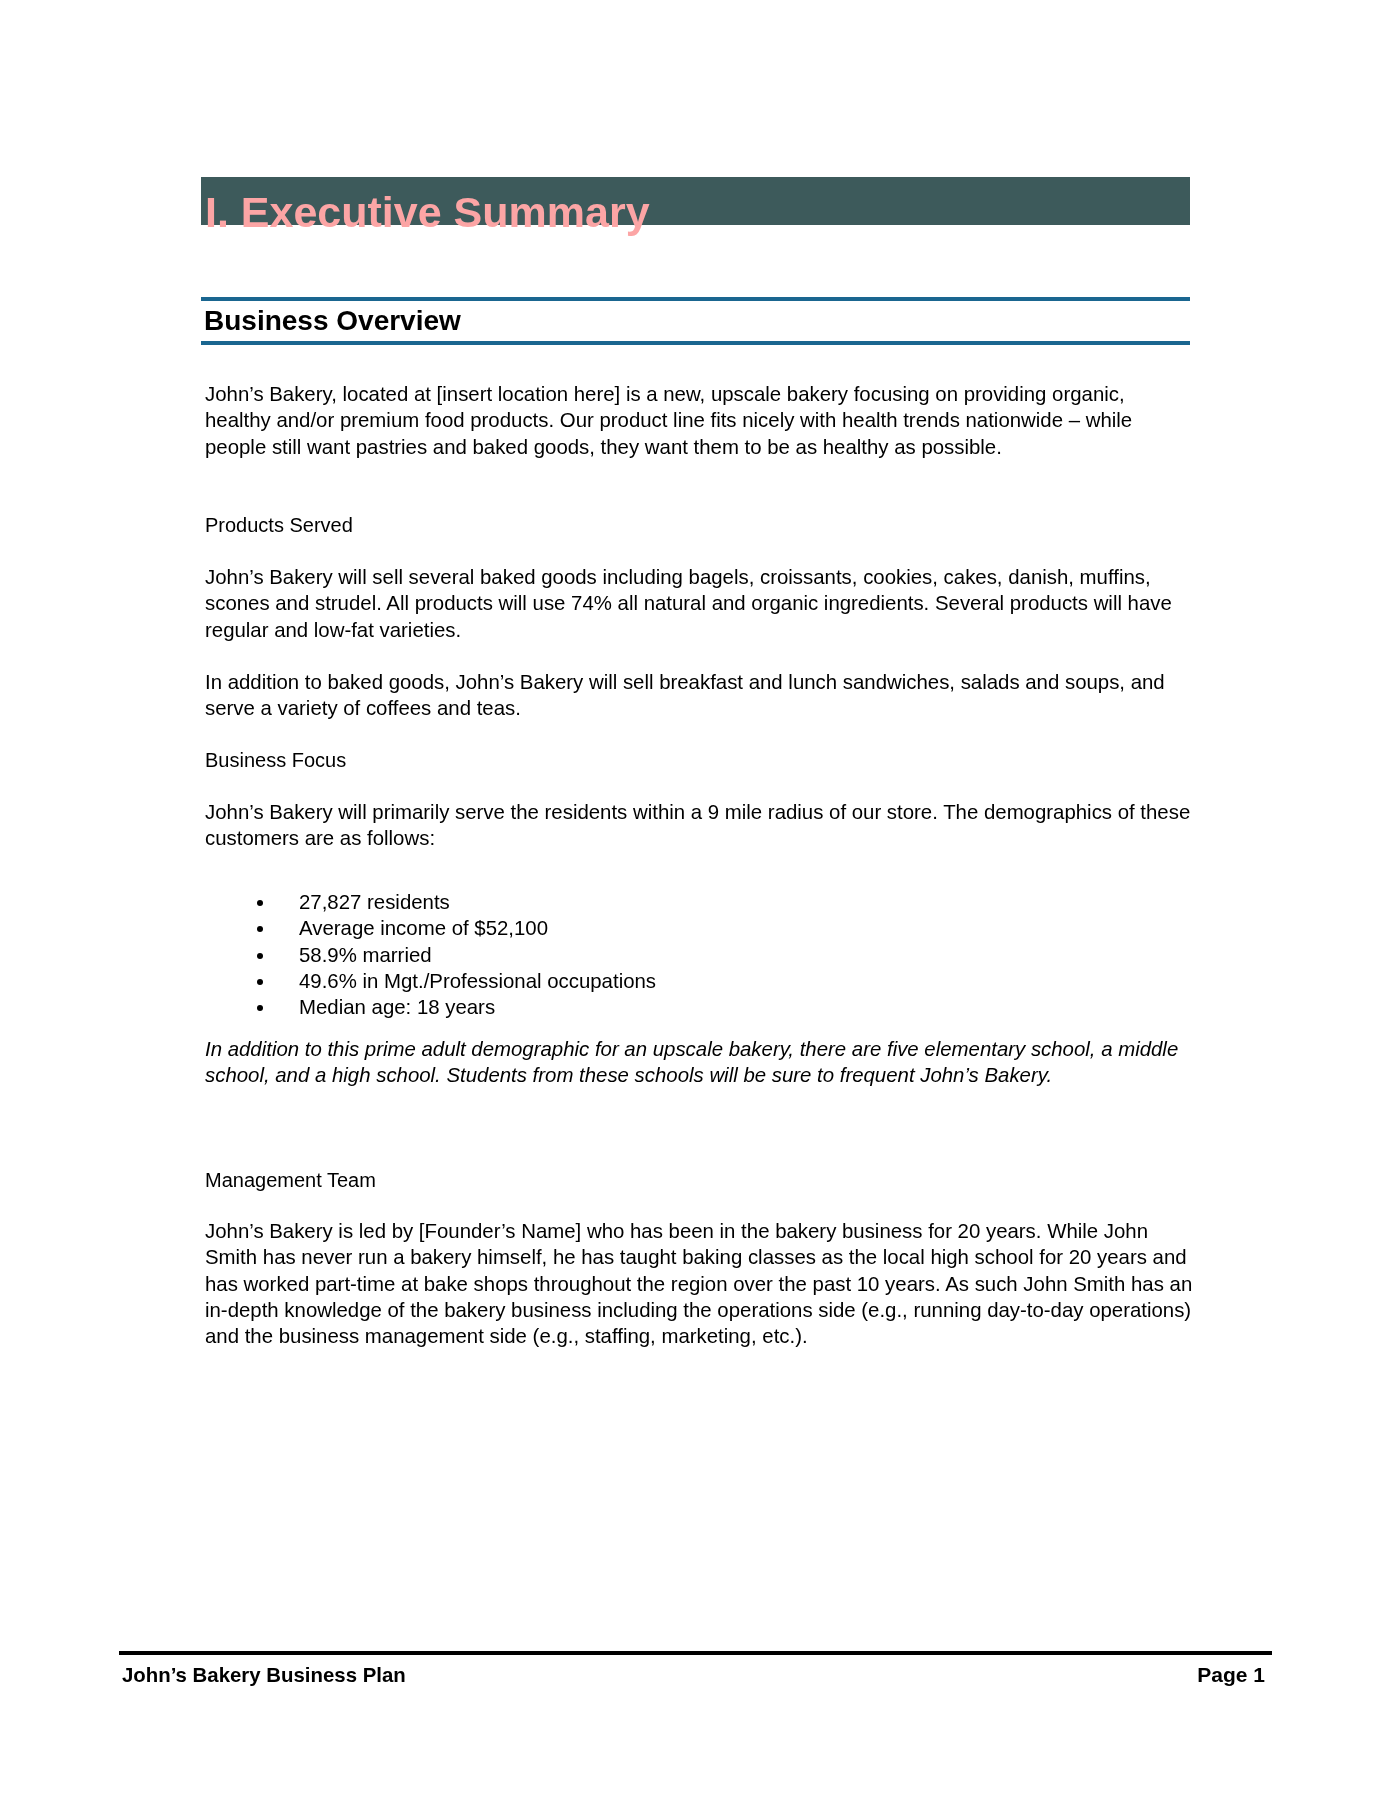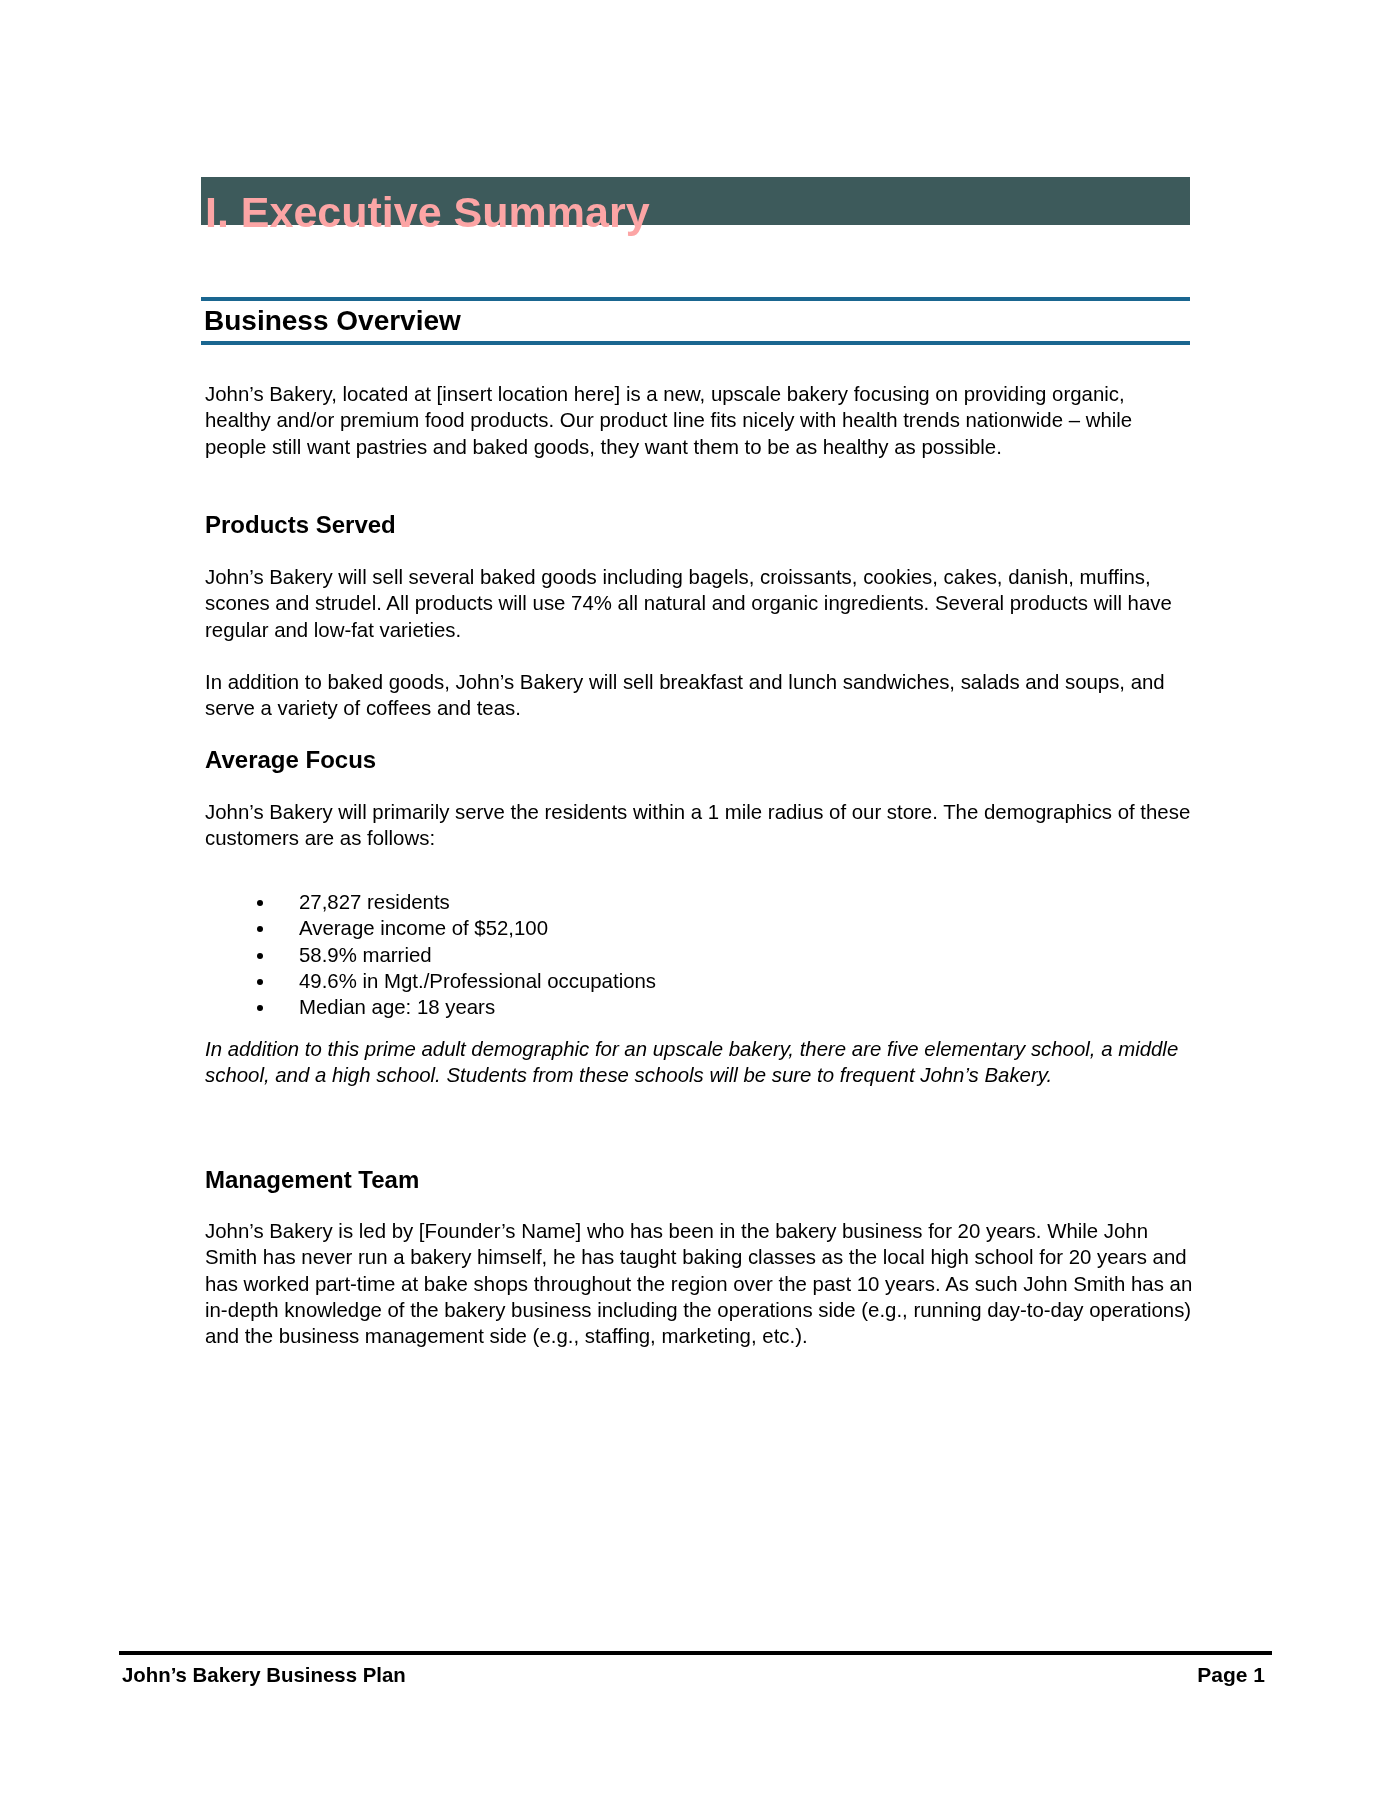--- a/index.html
+++ b/index.html
@@ -64,22 +64,22 @@
       left: 205px;
       width: 990px;
       margin: 0;
       font-size: 20.4px;
       line-height: 26.3px;
     }
     .subhead {
       position: absolute;
       left: 205px;
       margin: 0;
-      font-size: 24px;
-      font-weight: bold;
+      font-size: 20px;
+      font-weight: normal;
       line-height: 26.3px;
       white-space: nowrap;
     }
     .bullets {
       position: absolute;
       left: 205px;
       top: 877px;
       margin: 12px;
       padding: 0;
       list-style: none;
@@ -139,22 +139,22 @@
   <div class="rule-blue rule-top"></div>
   <h2 class="section-title">Business Overview</h2>
   <div class="rule-blue rule-bottom"></div>
 
   <p class="block" style="top:381px;">John’s Bakery, located at [insert location here] is a new, upscale bakery focusing on providing organic, healthy and/or premium food products. Our product line fits nicely with health trends nationwide – while people still want pastries and baked goods, they want them to be as healthy as possible.</p>
 
   <h3 class="subhead" style="top:512px;">Products Served</h3>
   <p class="block" style="top:564px;">John’s Bakery will sell several baked goods including bagels, croissants, cookies, cakes, danish, muffins, scones and strudel. All products will use 74% all natural and organic ingredients. Several products will have regular and low-fat varieties.</p>
   <p class="block" style="top:669px;">In addition to baked goods, John’s Bakery will sell breakfast and lunch sandwiches, salads and soups, and serve a variety of coffees and teas.</p>
 
-  <h3 class="subhead" style="top:747px;">Average Focus</h3>
-  <p class="block" style="top:799px;">John’s Bakery will primarily serve the residents within a 1 mile radius of our store. The demographics of these customers are as follows:</p>
+  <h3 class="subhead" style="top:747px;">Business Focus</h3>
+  <p class="block" style="top:799px;">John’s Bakery will primarily serve the residents within a 9 mile radius of our store. The demographics of these customers are as follows:</p>
 
   <ul class="bullets">
     <li><span class="bullet-dot"></span><span>27,827 residents</span></li>
     <li><span class="bullet-dot"></span><span>Average income of $52,100</span></li>
     <li><span class="bullet-dot"></span><span>58.9% married</span></li>
     <li><span class="bullet-dot"></span><span>49.6% in Mgt./Professional occupations</span></li>
     <li><span class="bullet-dot"></span><span>Median age: 18 years</span></li>
   </ul>
 
   <p class="block" style="top:1036px;font-style:italic;">In addition to this prime adult demographic for an upscale bakery, there are five elementary school, a middle school, and a high school. Students from these schools will be sure to frequent John’s Bakery.</p>

